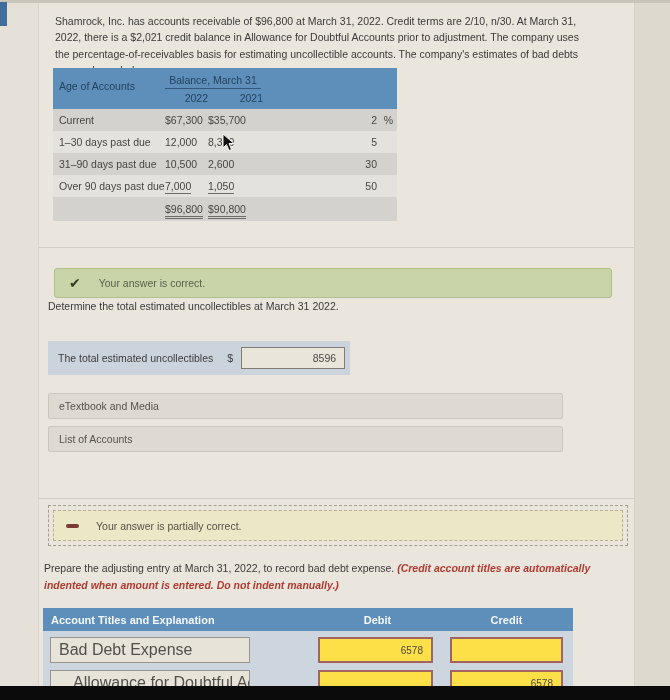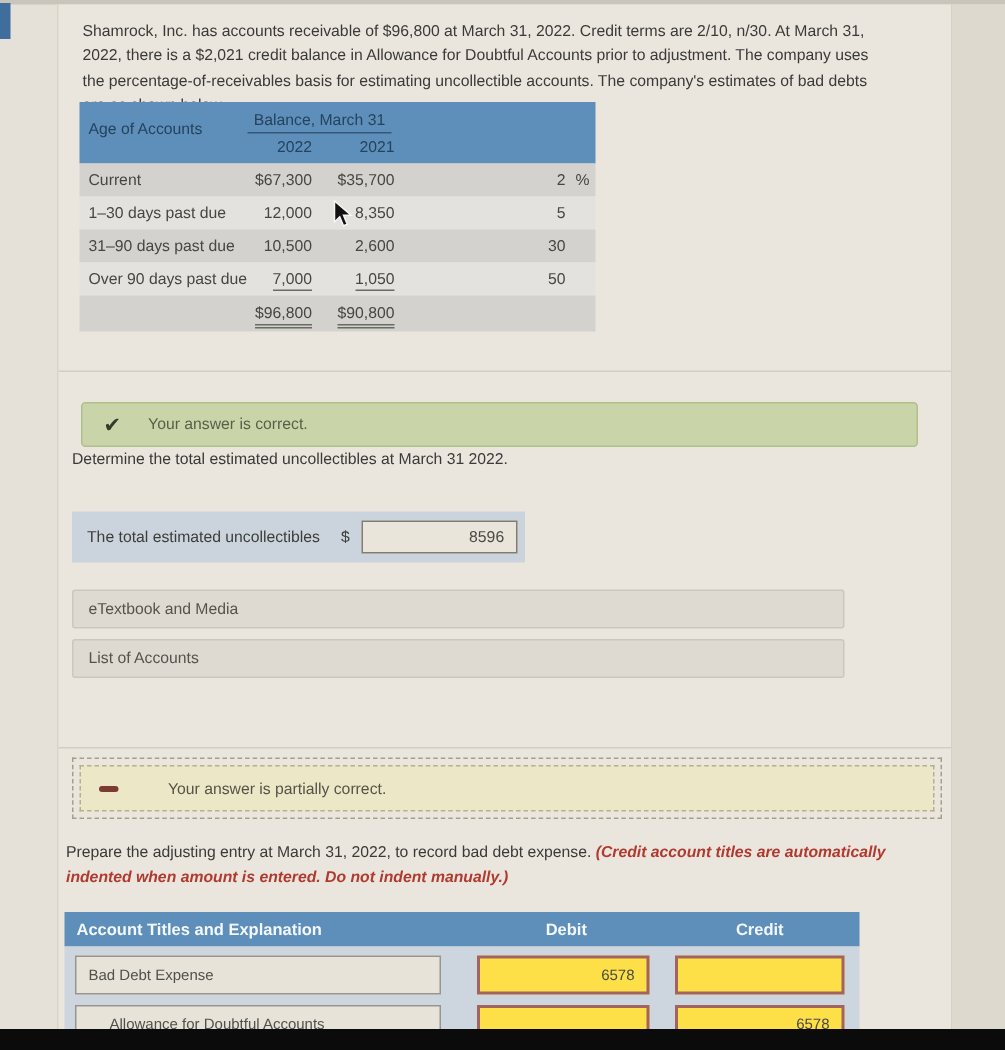--- a/index.html
+++ b/index.html
@@ -23,21 +23,21 @@
                   grid-template-columns:112px 43px 55px 114px 20px; padding:6px 0 5px 0; }
   .aging-header .grp { grid-column:2 / span 2; text-align:center; padding-bottom:2px; border-bottom:1px solid #35587a; margin:0 2px 3px 0; }
   .aging-header .estpct { grid-column:4 / span 2; text-align:center; line-height:1.25; }
   .aging-header .age-lbl { grid-column:1; align-self:end; padding-left:6px; }
   .aging-header .yr { align-self:end; text-align:right; }
   .aging-row { display:grid; grid-template-columns:112px 43px 55px 114px 20px; align-items:center;
                height:22px; color:#47463f; }
   .aging-row.gray { background:#d3d2cf; }
   .aging-row.light { background:#e4e2de; }
   .aging-row .c1 { padding-left:6px; }
-  .aging-row .num { text-align:right; }
+  .aging-row .num { }
   .aging-row .pct { text-align:right; }
   .aging-row .pctsign { text-align:right; padding-right:4px; }
   .uline { border-bottom:1px solid #6b6a64; padding-bottom:1px; }
   .dline { border-bottom:3px double #6b6a64; padding-bottom:1px; }
   .aging-total { height:24px; }
 
   .divider1 { position:absolute; left:39px; top:247px; width:595px; height:1px; background:#d2cec4; }
   .divider2 { position:absolute; left:39px; top:498px; width:595px; height:1px; background:#d2cec4; }
 
   
@@ -60,38 +60,38 @@
   .bar { position:absolute; left:48px; width:515px; height:26px; background:#dedad1; border:1px solid #cbc7bd;
          border-radius:2px; display:flex; align-items:center; cursor:pointer; }
   .bar .txt { font-size:10.5px; color:#55534e; margin-left:10px; }
   .bar1 { top:393px; }
   .bar2 { top:426px; }
 
   
   .banner-partial-outer { position:absolute; left:48px; top:505px; width:580px; height:41px;
                           border:1px dashed #a39f8c; padding:4px; }
   .banner-partial { width:100%; height:100%; background:#ece7c6; border:1px dashed #b5b093;
-                    display:flex; align-items:center;gap:16px; }
+                    display:flex; align-items:center; }
   .dash-ico { width:13px; height:4px; background:#7a3b35; border-radius:2px; margin:0 17px 0 12px; }
   .banner-partial .txt { font-size:10.5px; color:#565349; }
 
   .q2 { position:absolute; left:44px; top:560px; width:584px; font-size:10.5px; line-height:1.6; color:#3a3a38; }
   .q2 .em { color:#b03a30; font-weight:bold; font-style:italic; }
 
   
   .journal { position:absolute; left:43px; top:608px; width:530px; }
   .journal-head { height:23px; background:#5e8eba; display:grid; grid-template-columns:272px 125px 133px;
                   align-items:center; color:#f4f8fb; font-weight:bold; font-size:11px; }
   .journal-head .h1 { padding-left:8px; }
   .journal-head .h2, .journal-head .h3 { text-align:center; }
   .journal-body { background:#cdd6de; height:55px; position:relative; }
   .jrow { position:absolute; left:0; width:530px; height:26px; }
   .jrow1 { top:6px; } .jrow2 { top:39px; }
-  .jtitle { position:absolute; left:7px; top:0; width:244px; height:26px; background:#e7e3d8;
-            border:1px solid #97958e; font-family:inherit; font-size:10px; color:#50504c; padding-left:8px; }
+  .jtitle { position:absolute; left:7px; top:0; width:200px; height:26px; background:#e7e3d8;
+            border:1px solid #97958e; font-family:inherit; font-size:16px; color:#50504c; padding-left:8px; }
   .jtitle.indent { padding-left:22px; }
   .jamt { position:absolute; top:0; width:115px; height:26px; background:#fde047; border:2px solid #a26361;
           font-family:inherit; font-size:10px; color:#4a4a48; text-align:right; padding-right:8px; }
   .jdebit { left:275px; } .jcredit { left:407px; width:113px; }
 
   .black-bar { position:absolute; left:0; top:686px; width:670px; height:14px; background:#0b0b0b; z-index:50; }
 
   .cursor { position:absolute; left:222px; top:133px; z-index:40; }
 </style>
 </head>

